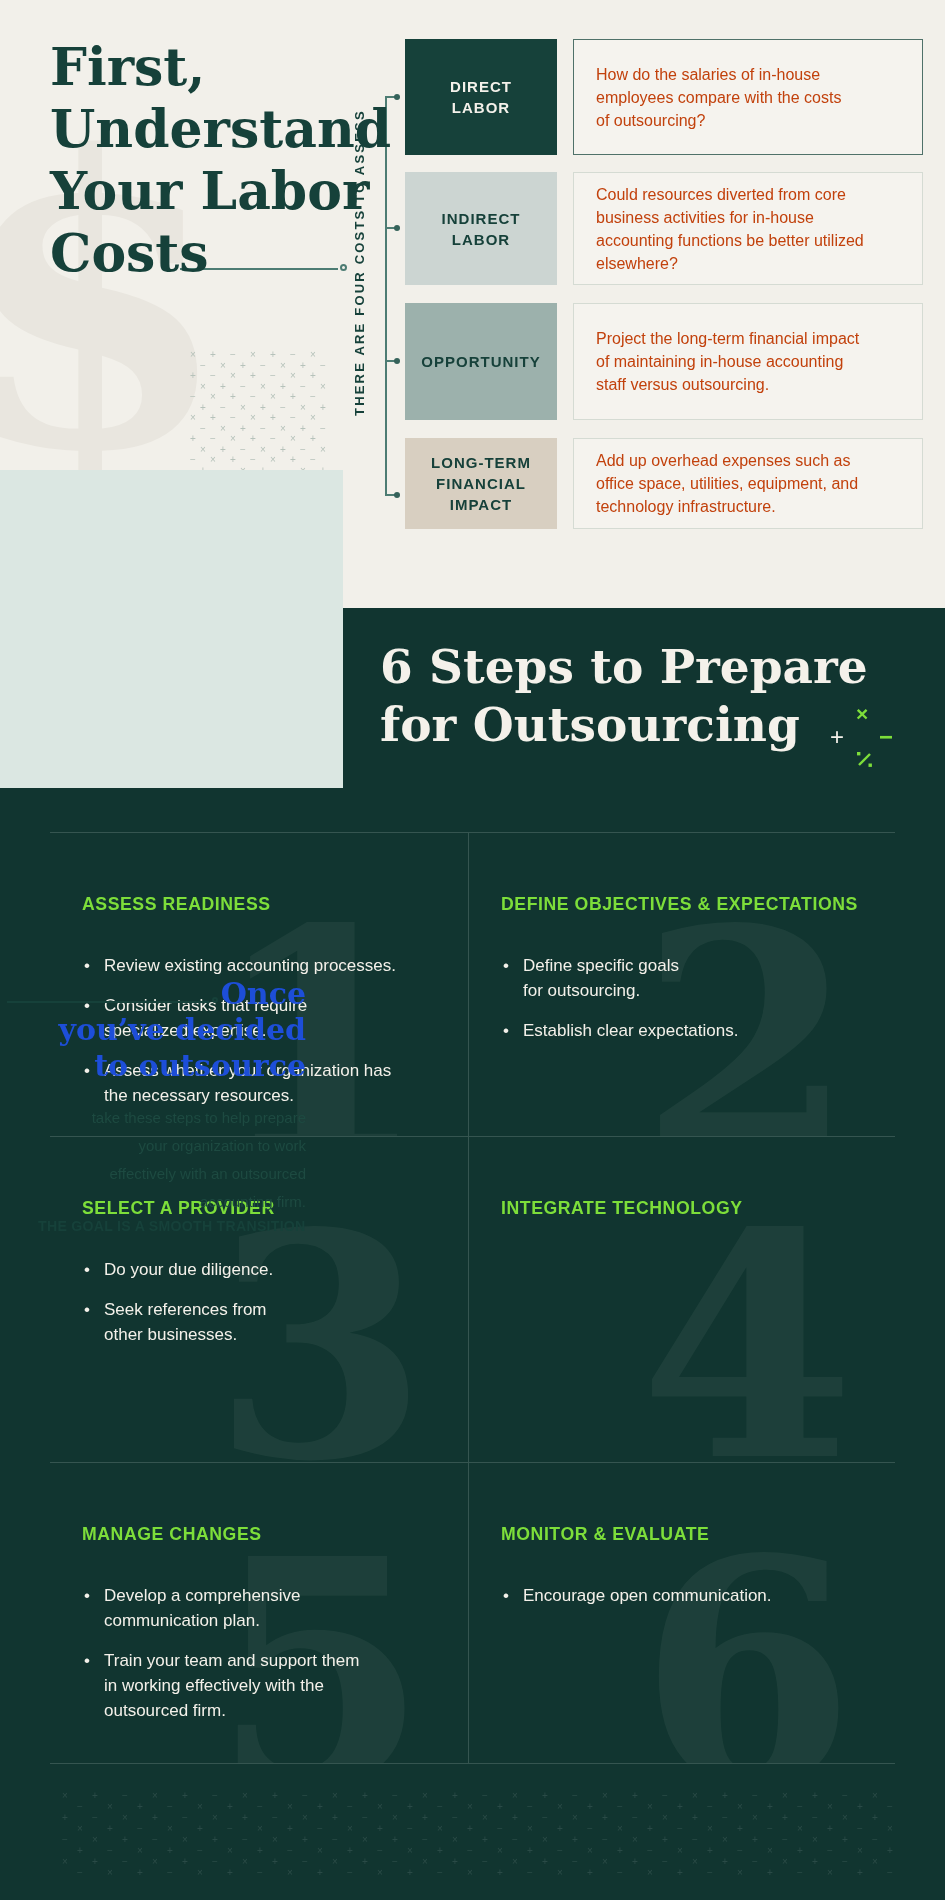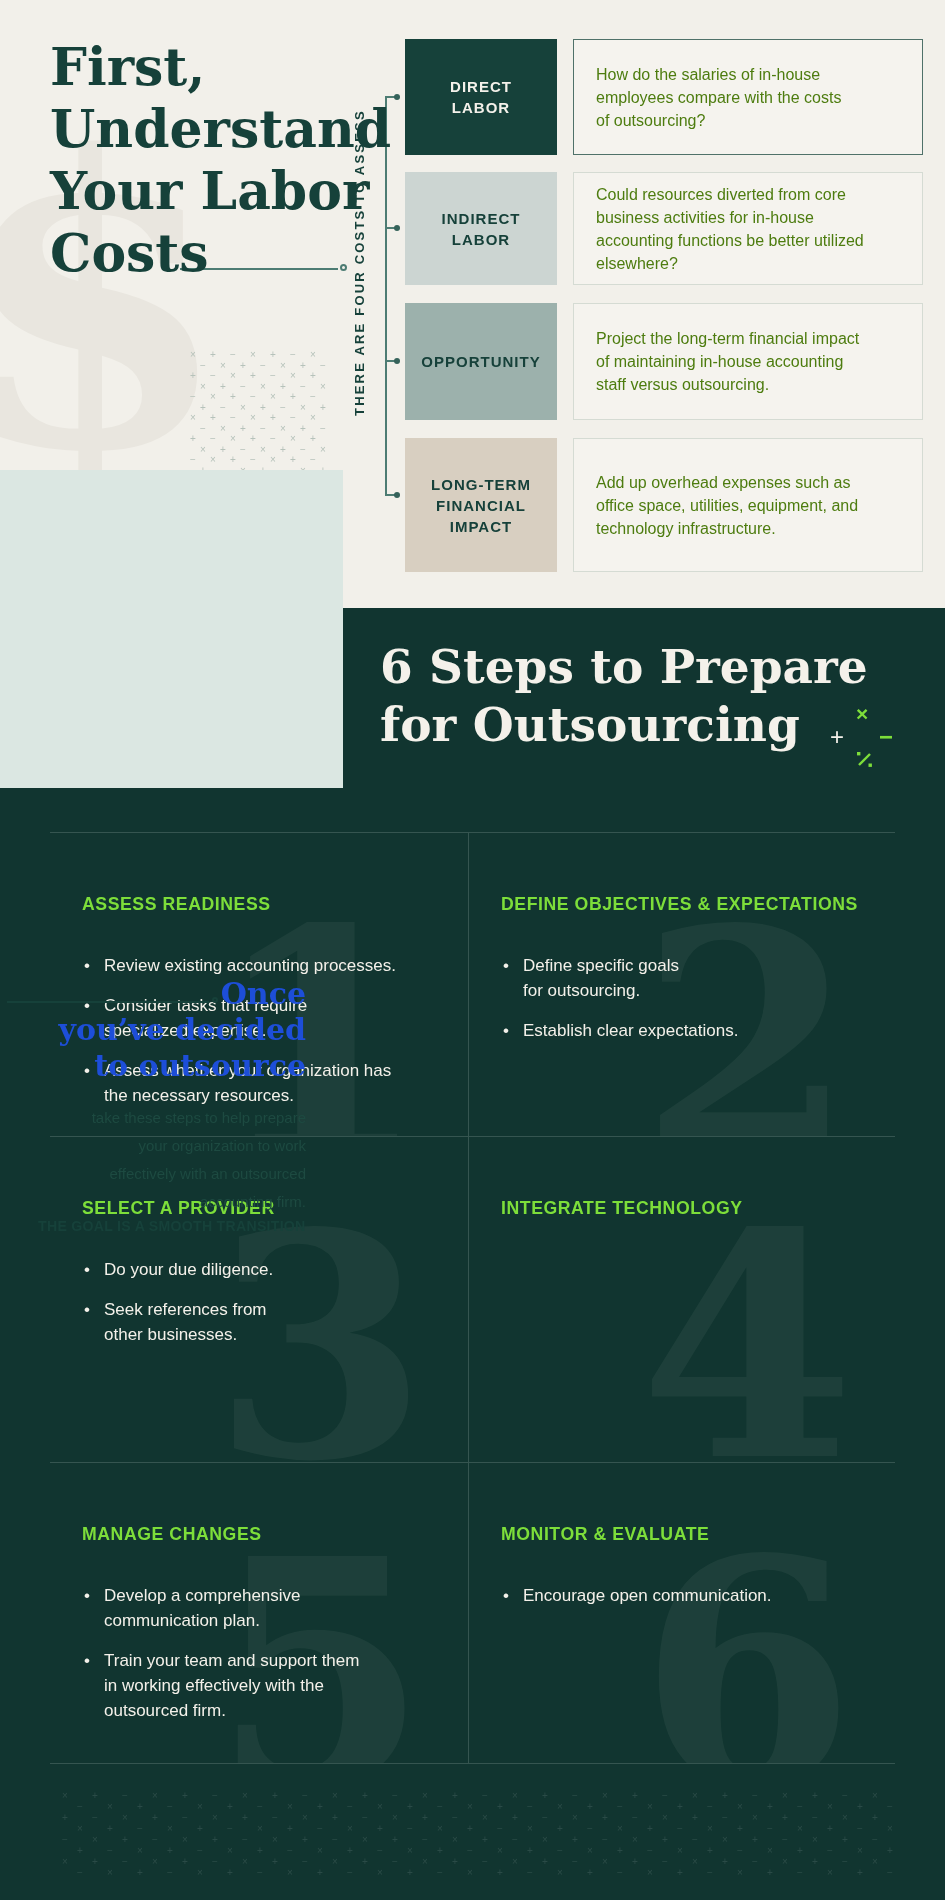--- a/index.html
+++ b/index.html
@@ -24,21 +24,21 @@
   .connector .vline { position:absolute; left:0; top:0; width:2px; height:100%; background:#4d7c73; }
   .connector .stub  { position:absolute; left:0; width:11px; height:2px; background:#4d7c73; }
   .connector .dot   { position:absolute; left:9px; width:6px; height:6px; border-radius:50%; background:#35625a; }
 
   .cost-row  { position:absolute; left:405px; width:518px; }
   .cost-label { position:absolute; left:0; top:0; width:152px; height:100%; display:flex; align-items:center;
                 justify-content:center; text-align:center; font-weight:bold; font-size:15px; letter-spacing:1px;
                 line-height:21px; }
   .cost-desc { position:absolute; left:168px; top:0; width:350px; height:100%; background:#f5f3ee;
                border:1px solid #d5dbd3; display:flex; align-items:center; padding:0 22px;
-               font-size:16px; line-height:23px; color:#4d7c0f; white-space:pre-line; }
+               font-size:16px; line-height:23px; color:#c2410c; white-space:pre-line; }
 
   
   .pattern-row { display:flex; }
   .scatter-top { position:absolute; left:183px; top:350px; color:#b6c2ba; z-index:1; }
   .scatter-top .pattern-row span { width:20px; text-align:center; font-size:10px; line-height:10.5px; display:block; }
   .bottom-pattern { position:absolute; left:50px; top:1790px; color:rgba(223,234,229,0.12); z-index:1; }
   .bottom-pattern .pattern-row span { width:30px; text-align:center; font-size:10px; line-height:11px; display:block; }
 
   
   .callout { position:absolute; left:0; top:470px; width:343px; height:318px; background:#dbe7e2; z-index:2; }
@@ -236,21 +236,21 @@
 business activities for in-house
 accounting functions be better utilized
 elsewhere?</div>
   </div>
   <div class="cost-row" style="top:303px; height:117px;">
     <div class="cost-label" style="background:#9cb1ac; color:#16413a;">OPPORTUNITY</div>
     <div class="cost-desc">Project the long-term financial impact
 of maintaining in-house accounting
 staff versus outsourcing.</div>
   </div>
-  <div class="cost-row" style="top:438px; height:134px;">
+  <div class="cost-row" style="top:438px; height:91px;">
     <div class="cost-label" style="background:#d8cfc1; color:#16413a;">LONG-TERM<br>FINANCIAL<br>IMPACT</div>
     <div class="cost-desc">Add up overhead expenses such as
 office space, utilities, equipment, and
 technology infrastructure.</div>
   </div>
 
   <div class="callout">
     <div class="callout-rule"></div>
     <div class="callout-rule-dot"></div>
     <div class="callout-title">Once<br>you’ve decided<br>to outsource</div>

